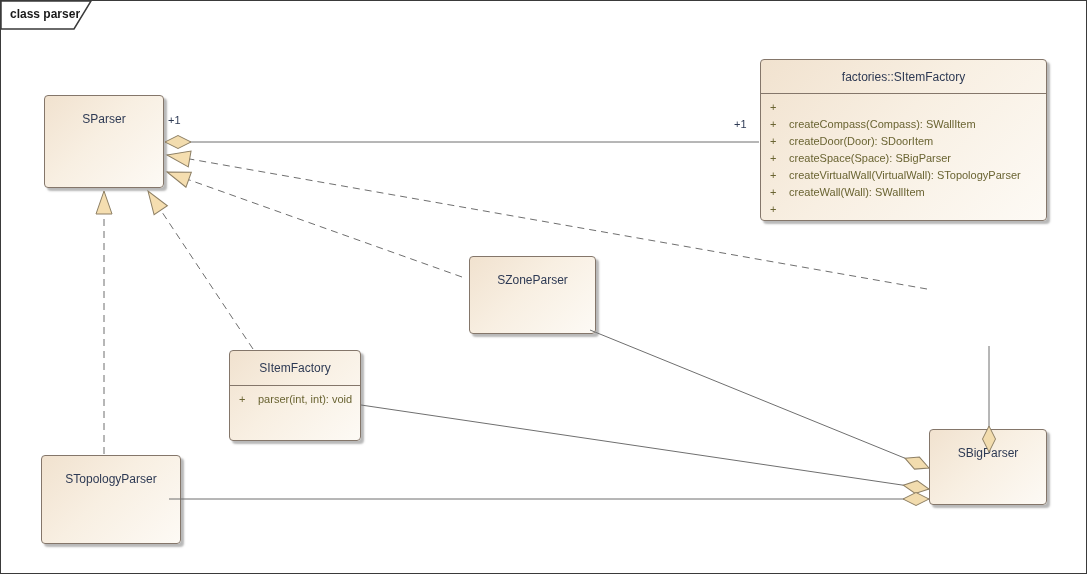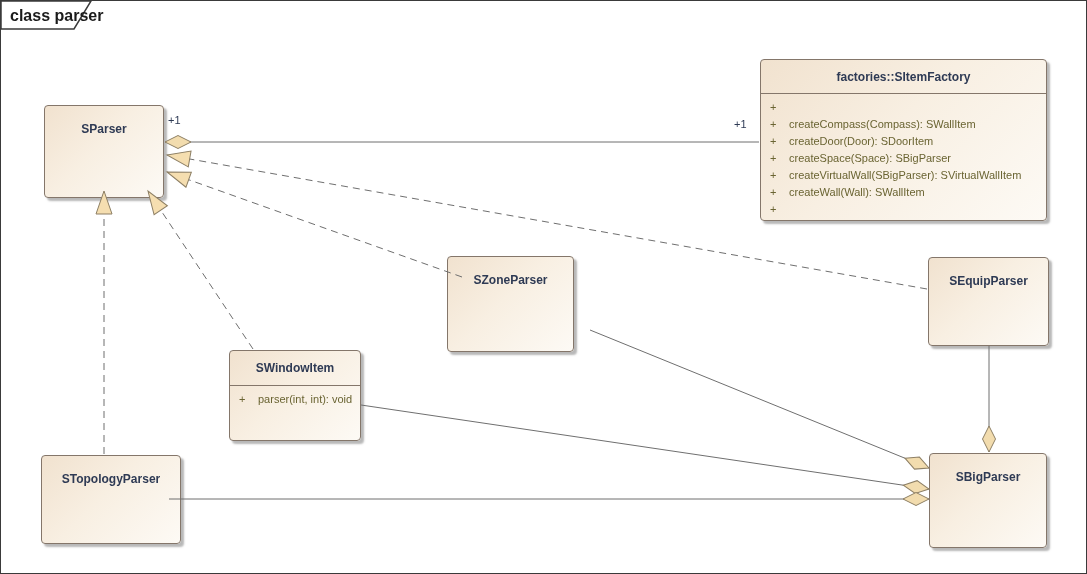--- a/index.html
+++ b/index.html
@@ -7,36 +7,36 @@
     position:relative;
     width:1085px;height:572px;
     border:1px solid #3a3a3a;
     background:#ffffff;
     font-family:"Liberation Sans", sans-serif;
     overflow:hidden;
   }
   
   .frame-tab-label{
     position:absolute;left:9px;top:6px;
-    font-size:16px;font-weight:bold;color:#1a1a1a;
+    font-size:12px;font-weight:bold;color:#1a1a1a;
     z-index:5;white-space:nowrap;
   }
   
   .uml-class{
     position:absolute;
     border:1.5px solid #84766a;
     border-radius:4px;
     background:linear-gradient(135deg,#f1e2cf 0%,#f8efe2 45%,#fdfaf5 100%);
     box-shadow:3px 3px 2px rgba(125,125,125,0.55);
     box-sizing:border-box;
     z-index:2;
   }
   .class-title{
     text-align:center;
-    font-size:12px;font-weight:bold;
+    font-size:12px;font-weight:normal;
     color:#2e3a54;
     padding-top:16px;
   }
   .uml-class.with-members .class-title{
     padding-top:0;
     display:flex;align-items:center;justify-content:center;
     border-bottom:1px solid #84766a;
   }
   .members{padding-top:5px;}
   .member-row{
@@ -56,21 +56,21 @@
     position:absolute;
     font-size:11px;color:#2e3a54;
     z-index:4;white-space:nowrap;
   }
 </style>
 </head>
 <body>
 
 <div class="canvas">
 
-  <div class="uml-class" style="left:43px;top:94px;width:120px;height:93px;margin-top:10px;">
+  <div class="uml-class" style="left:43px;top:94px;width:120px;height:93px;">
     <div class="class-title">SParser</div>
   </div>
 
   <div class="uml-class with-members" style="left:759px;top:58px;width:287px;height:162px;">
     <div class="class-title" style="height:33px;">factories::SItemFactory</div>
     <div class="members">
       <div class="member-row">
         <span class="vis">+</span>
       </div>
       <div class="member-row">
@@ -80,55 +80,52 @@
       <div class="member-row">
         <span class="vis">+</span>
         <span class="sig">createDoor(Door): SDoorItem</span>
       </div>
       <div class="member-row">
         <span class="vis">+</span>
         <span class="sig">createSpace(Space): SBigParser</span>
       </div>
       <div class="member-row">
         <span class="vis">+</span>
-        <span class="sig">createVirtualWall(SBigParser): SVirtualWallItem</span>
+        <span class="sig">createVirtualWall(VirtualWall): STopologyParser</span>
       </div>
       <div class="member-row">
         <span class="vis">+</span>
         <span class="sig">createWall(Wall): SWallItem</span>
       </div>
       <div class="member-row">
         <span class="vis">+</span>
       </div>
     </div>
   </div>
 
-  <div class="uml-class" style="left:446px;top:255px;width:127px;height:96px;">
+  <div class="uml-class" style="left:468px;top:255px;width:127px;height:78px;">
     <div class="class-title">SZoneParser</div>
   </div>
 
-  <div class="uml-class" style="left:927px;top:256px;width:121px;height:89px;">
-    <div class="class-title">SEquipParser</div>
-  </div>
 
   <div class="uml-class with-members" style="left:228px;top:349px;width:132px;height:91px;">
-    <div class="class-title" style="height:34px;">SWindowItem</div>
+    <div class="class-title" style="height:34px;">SItemFactory</div>
     <div class="members">
       <div class="member-row">
         <span class="vis">+</span>
         <span class="sig">parser(int, int): void</span>
       </div>
     </div>
   </div>
 
   <div class="uml-class" style="left:40px;top:454px;width:140px;height:89px;">
     <div class="class-title">STopologyParser</div>
   </div>
 
-  <div class="uml-class" style="left:928px;top:452px;width:118px;height:95px;">
+  <div class="uml-class" style="left:928px;top:428px;width:118px;height:76px;">
     <div class="class-title">SBigParser</div>
   </div>
 
   <svg class="wires" width="1085" height="572" viewBox="0 0 1085 572">
     <defs>
       <marker id="agg-diamond" markerUnits="userSpaceOnUse" markerWidth="30" markerHeight="17" refX="27" refY="8" orient="auto">
         <path d="M1,8 L14,1.5 L27,8 L14,14.5 Z" fill="#f2dcae" stroke="#8d7f64" stroke-width="1"></path>
       </marker>
       <marker id="gen-triangle" markerUnits="userSpaceOnUse" markerWidth="28" markerHeight="20" refX="25" refY="9.5" orient="auto">
         <path d="M2,1.5 L25,9.5 L2,17.5 Z" fill="#f5deb0" stroke="#8d7f64" stroke-width="1"></path>

